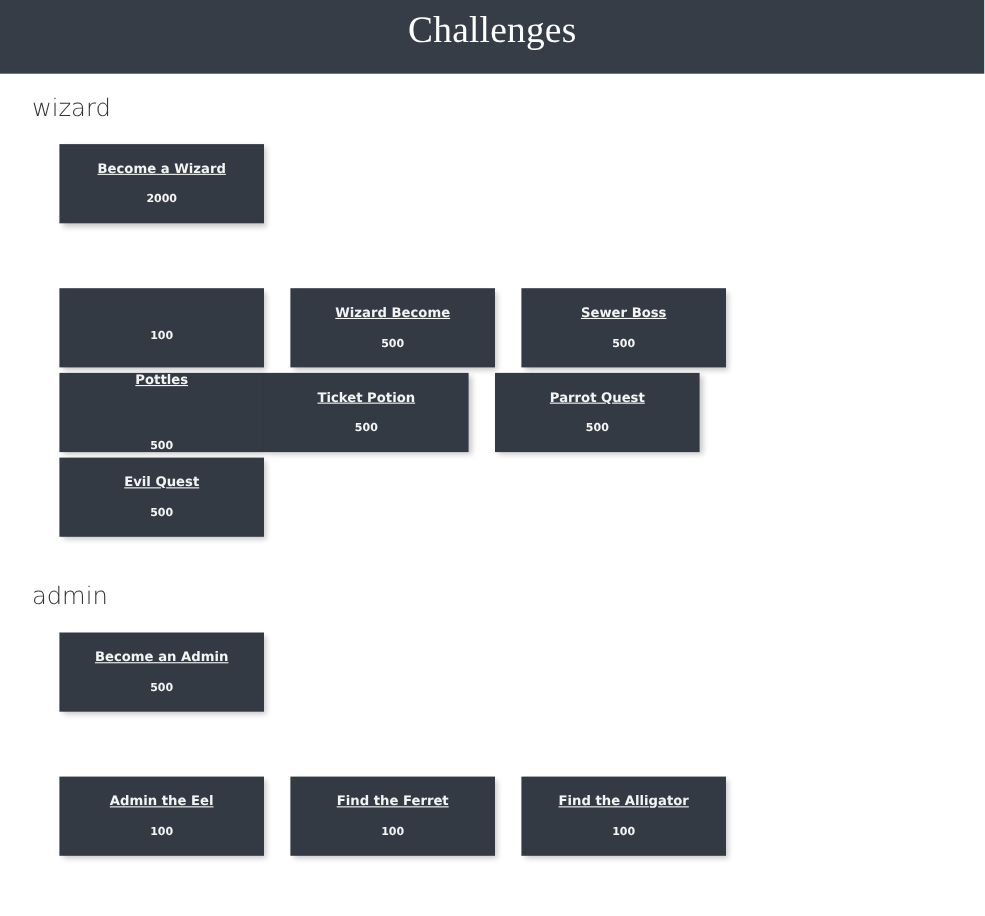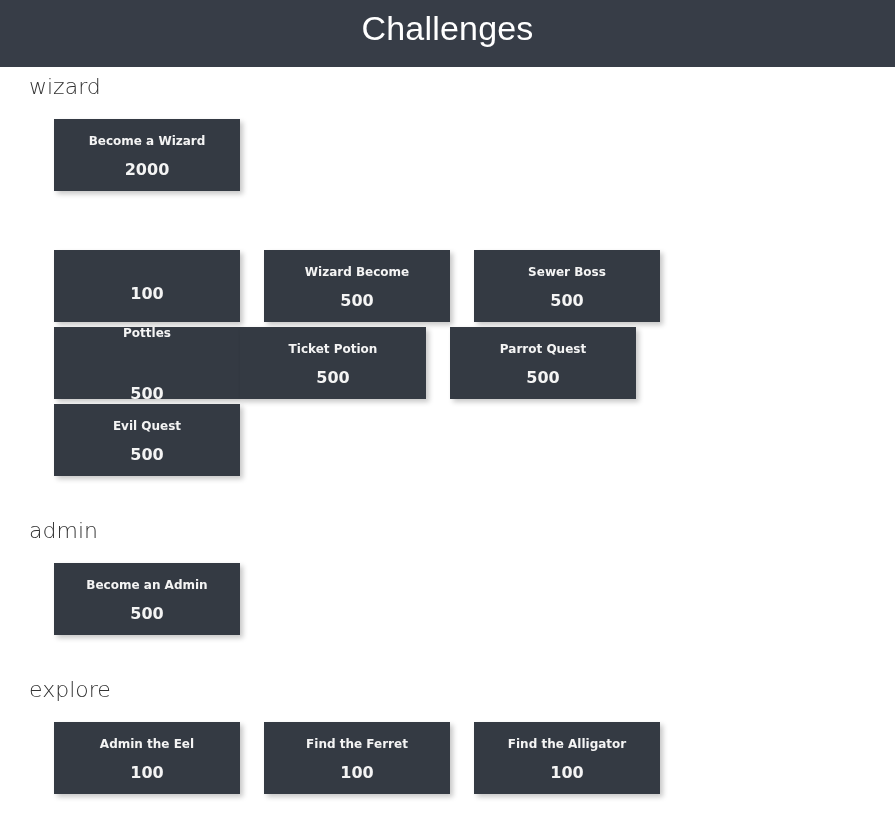--- a/index.html
+++ b/index.html
@@ -24,42 +24,42 @@
     justify-content: center;
     box-sizing: border-box;
     padding-top: 6px;
   }
   .app-title {
     color: #ffffff;
     font-size: 34px;
     font-weight: 300;
     letter-spacing: 0.2px;
     line-height: 44px;
-    font-family: Liberation Sans, sans-serif;
+    font-family: Liberation Serif, serif;
   }
 
   
   .page {
     padding: 0 0 0 0;
   }
 
   .section {
     margin: 0;
   }
   .section-title {
     font-size: 22px;
     font-weight: 300;
     color: #333333;
     margin: 0;
     padding: 0 0 0 29px;
     line-height: 28px;
   }
 
   
-  .section--wizard  { padding-top: 6px; }
+  .section--wizard  { padding-top: 18px; }
   .section--quests  { padding-top: 36px; }
   .section--admin   { padding-top: 36px; }
   .section--explore { padding-top: 36px; }
 
   .card-grid {
     display: flex;
     flex-wrap: wrap;
     padding-left: 54px;
     padding-top: 18px;
     width: 841px;
@@ -85,24 +85,25 @@
     margin-right: 0;
     gap: 32px;
   }
   .card-name {
     color: #f4f4f4;
     font-size: 12px;
     font-weight: bold;
     line-height: 14px;
     text-align: left;
     padding: 0 6px;
+    text-decoration: underline;
   }
   .card-points {
     color: #f4f4f4;
-    font-size: 16px;
+    font-size: 10px;
     font-weight: bold;
     line-height: 14px;
     margin-top: 15px;
     text-align: center;
   }
 </style>
 </head>
 <body>
 
 <div class="app-header">
@@ -157,21 +158,20 @@
     <h2 class="section-title">admin</h2>
     <div class="card-grid">
         <div class="challenge-card">
           <div class="card-name">Become an Admin</div>
           <div class="card-points">500</div>
         </div>
       </div>
   </div>
 
   <div class="section section--explore">
-    <h2 class="section-title">explore</h2>
     <div class="card-grid">
         <div class="challenge-card">
           <div class="card-name">Admin the Eel</div>
           <div class="card-points">100</div>
         </div>
         <div class="challenge-card">
           <div class="card-name">Find the Ferret</div>
           <div class="card-points">100</div>
         </div>
         <div class="challenge-card">

